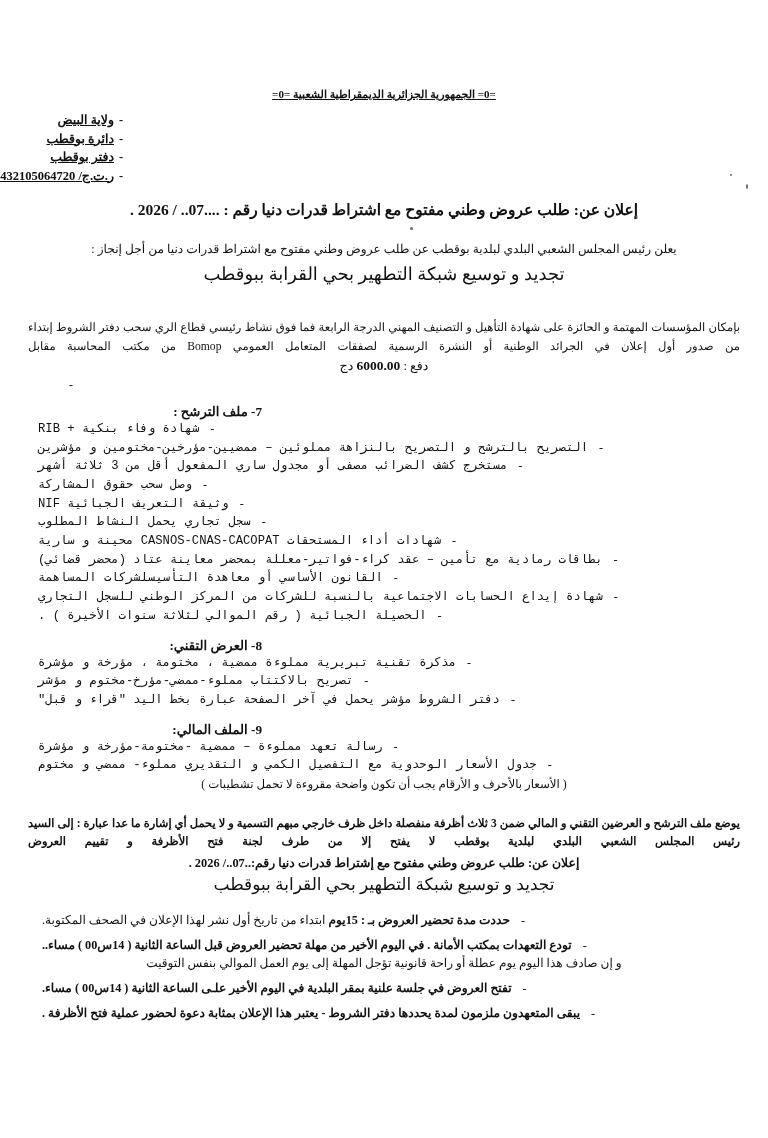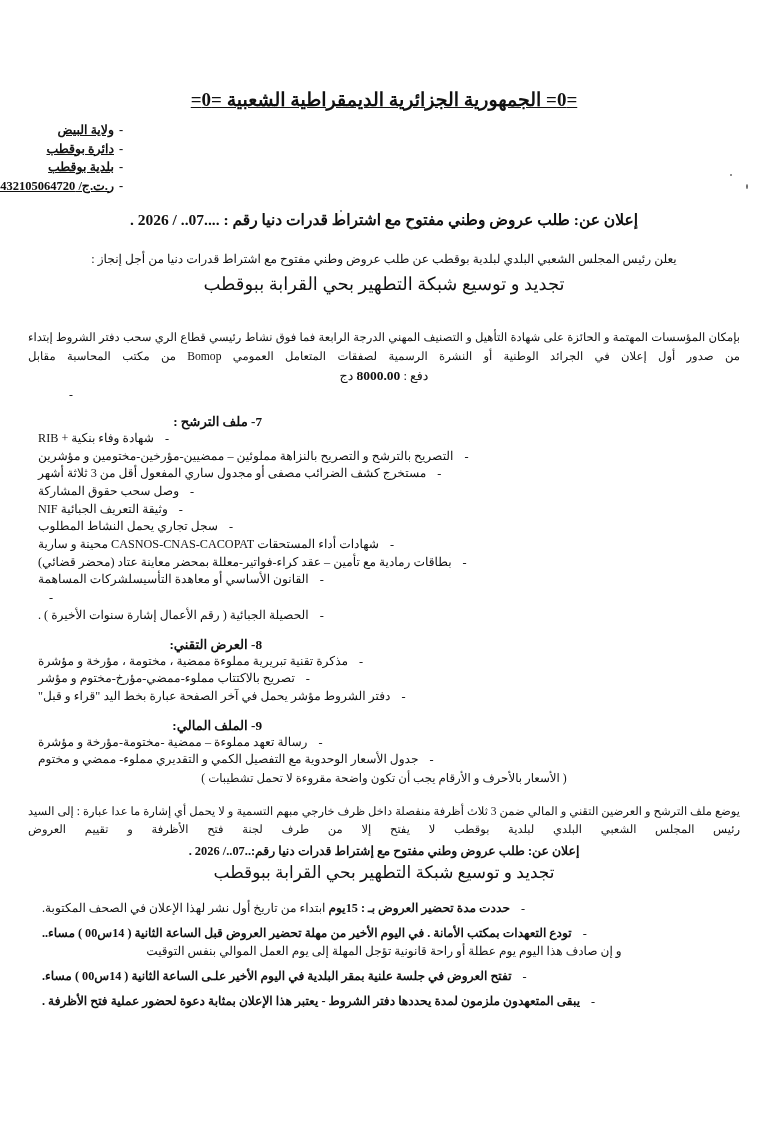--- a/index.html
+++ b/index.html
@@ -19,21 +19,21 @@
     width: 768px;
     height: 1138px;
     position: relative;
     box-sizing: border-box;
     padding: 0 28px;
   }
 
   
   .republic {
     text-align: center;
-    font-size: 19px;
+    font-size: 11px;
     font-weight: 700;
     text-decoration: underline;
     margin-top: 88px;
     letter-spacing: 0px;
   }
   .org-block {
     margin-top: 10px;
     padding-right: 0;
     text-align: right;
   }
@@ -125,30 +125,30 @@
     flex-direction: row;
     justify-content: flex-end;
     align-items: baseline;
     padding-left: 10px;
   }
   ul.items li .dash {
     flex: 0 0 26px;
     width: 26px;
     text-align: center;
   }
-  ul.items li .txt { text-align: left; }
+  ul.items li .txt { text-align: left; font-family: Liberation Mono, monospace; }
 
   
   .note-par {
-    margin-top: 16px;
+    margin-top: 22px;
     font-size: 11.5px;
     line-height: 1.6;
     text-align: justify;
     text-align-last: justify;
-    font-weight: 400;
+    font-weight: 700;
   }
   .paren-line {
     text-align: center;
     font-size: 11.8px;
     margin-top: 2px;
   }
   .repeat-title {
     text-align: center;
     font-size: 12.4px;
     font-weight: 700;
@@ -211,35 +211,35 @@
     <div class="org-row">
       <span class="dash">-</span>
       <span class="org-text">ولاية البيض</span>
     </div>
     <div class="org-row">
       <span class="dash">-</span>
       <span class="org-text">دائرة بوقطب</span>
     </div>
     <div class="org-row">
       <span class="dash">-</span>
-      <span class="org-text">بلدية بوقطب</span>
+      <span class="org-text">دفتر بوقطب</span>
     </div>
     <div class="org-row">
       <span class="dash">-</span>
       <span class="org-text">ر.ت.ج/ 09843210506472‌0</span>
     </div>
   </div>
 
   <div class="announce-title">إعلان عن: طلب عروض وطني مفتوح مع اشتراط قدرات دنيا  رقم : ....07.. / 2026 .</div>
   <div class="intro-line">يعلن رئيس المجلس الشعبي البلدي لبلدية بوقطب عن طلب عروض وطني مفتوح مع اشتراط قدرات دنيا من أجل إنجاز :</div>
   <div class="project-title">تجديد و توسيع شبكة التطهير بحي القرابة ببوقطب</div>
 
   <div class="body-par">بإمكان المؤسسات المهتمة و الحائزة على شهادة التأهيل و التصنيف المهني الدرجة الرابعة  فما فوق نشاط رئيسي قطاع الري سحب دفتر الشروط إبتداء من صدور أول إعلان في الجرائد الوطنية أو النشرة الرسمية لصفقات المتعامل العمومي  Bomop   من مكتب المحاسبة مقابل</div>
   <div class="pay-line">
-    <span>دفع : </span><b>8000.00</b><span> دج</span>
+    <span>دفع : </span><b>6000.00</b><span> دج</span>
   </div>
 
   <div class="lead-bullet">
     <span class="dash">-</span>
   </div>
 
   <div class="section-head">
     <span>7-</span>&nbsp;<span>ملف الترشح :</span>
   </div>
   <ul class="items">
@@ -274,24 +274,25 @@
     <li>
         <span class="dash">-</span>
         <span class="txt">بطاقات رمادية مع تأمين – عقد كراء-فواتير-معللة بمحضر معاينة عتاد (محضر قضائي)</span>
       </li>
     <li>
         <span class="dash">-</span>
         <span class="txt">القانون الأساسي أو معاهدة التأسيسلشركات المساهمة</span>
       </li>
     <li>
         <span class="dash">-</span>
-      </li>
-    <li>
-        <span class="dash">-</span>
-        <span class="txt">الحصيلة الجبائية ( رقم الأعمال إشارة سنوات الأخيرة ) .</span>
+        <span class="txt">شهادة إيداع الحسابات الاجتماعية بالنسبة للشركات من المركز الوطني للسجل التجاري</span>
+      </li>
+    <li>
+        <span class="dash">-</span>
+        <span class="txt">الحصيلة الجبائية ( رقم الموالي لثلاثة سنوات الأخيرة ) .</span>
       </li>
   </ul>
 
   <div class="section-head" style="padding-right:478px;">
     <span>8-</span>&nbsp;<span>العرض التقني:</span>
   </div>
   <ul class="items">
     <li>
         <span class="dash">-</span>
         <span class="txt">مذكرة تقنية تبريرية مملوءة ممضية ، مختومة ، مؤرخة و مؤشرة</span>

